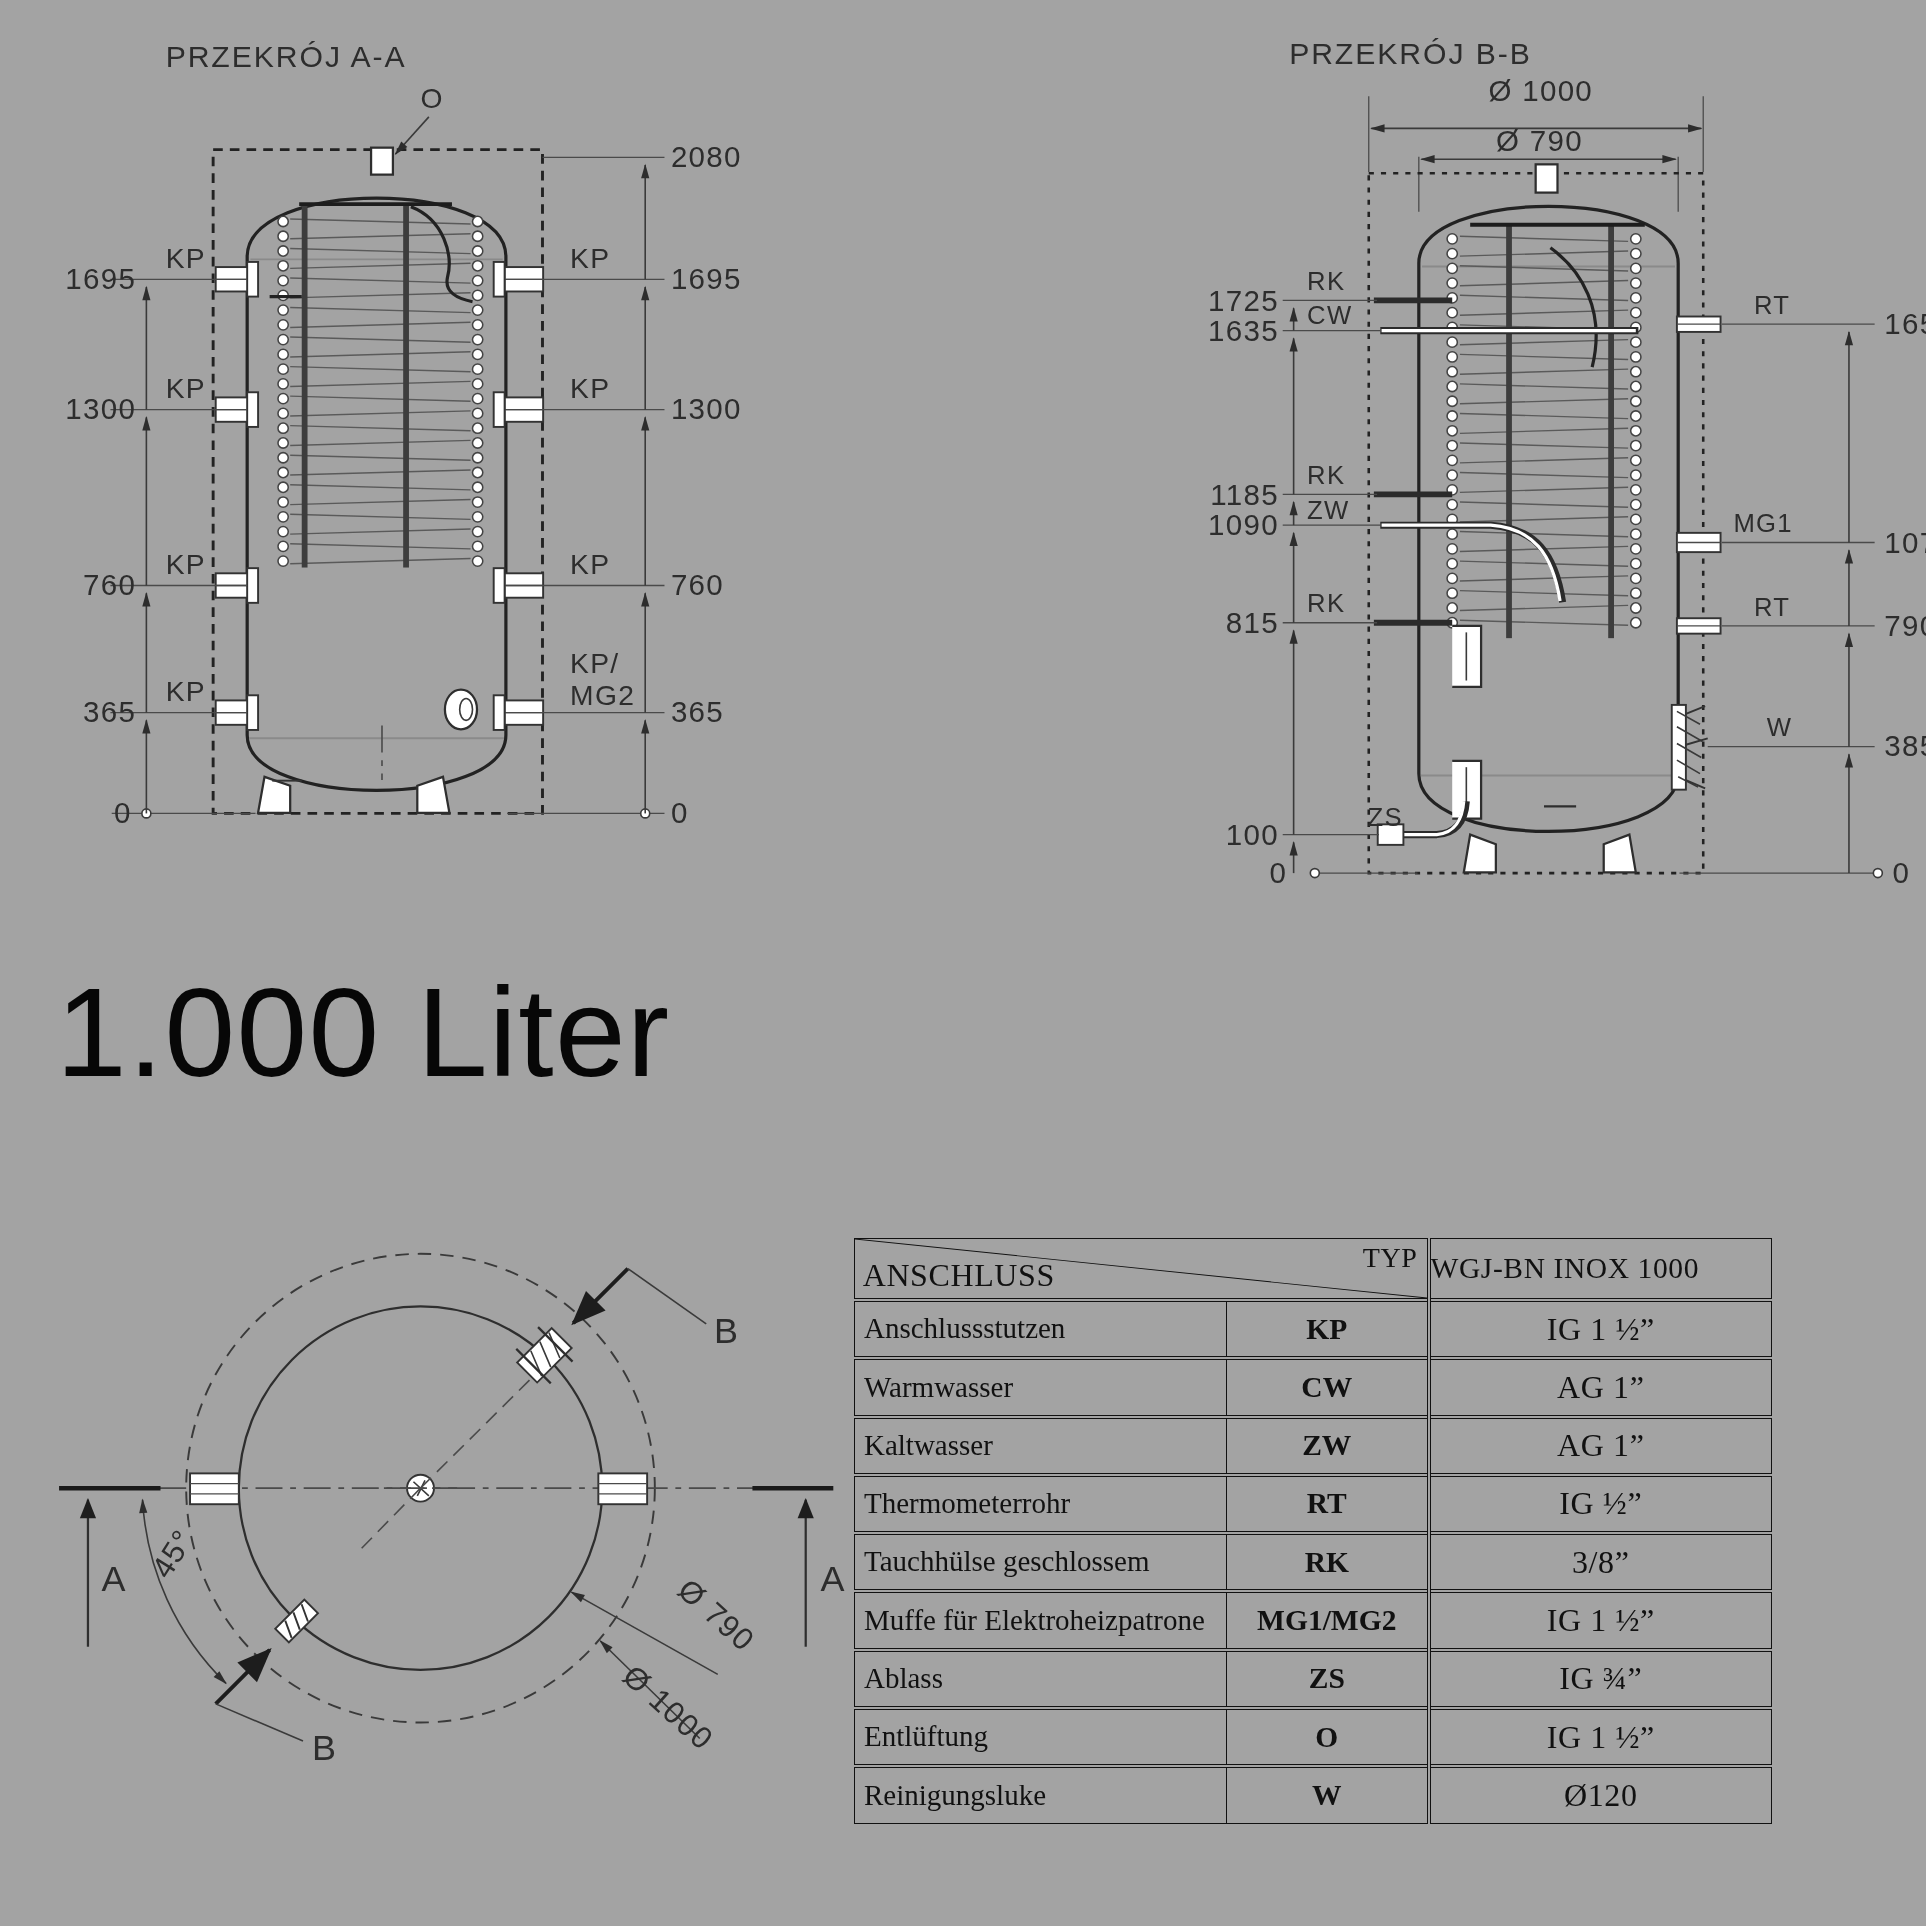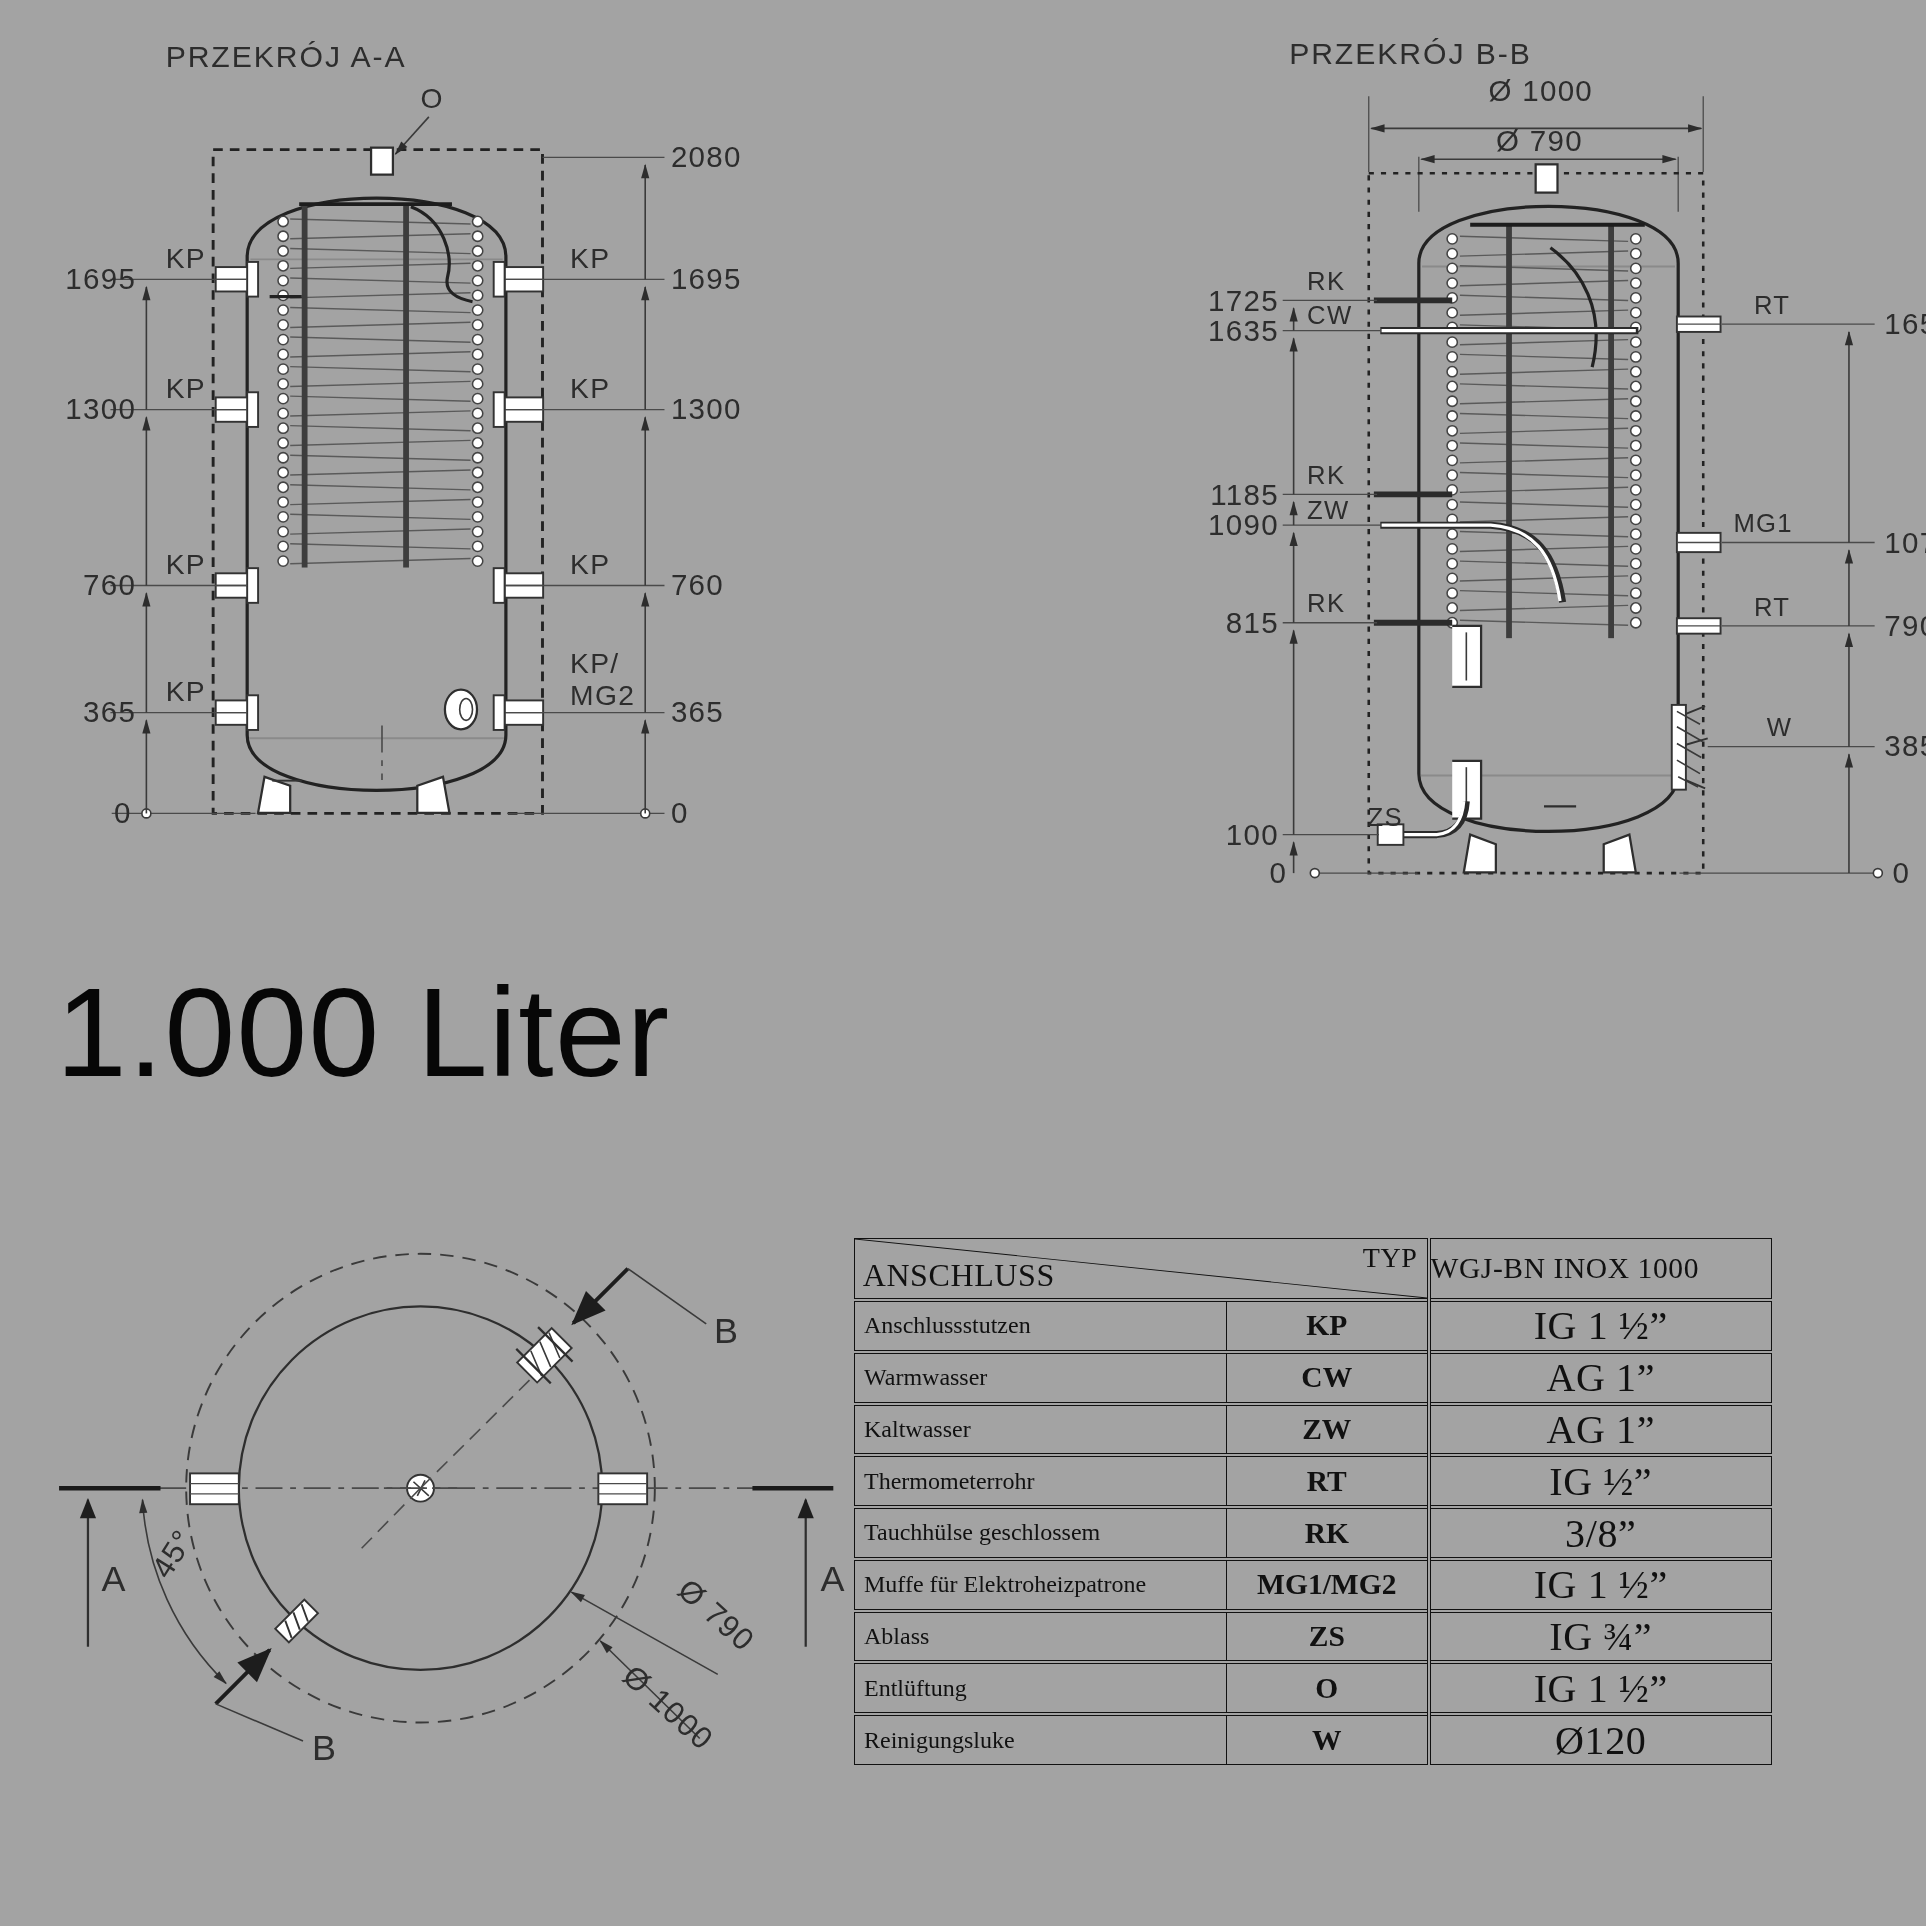--- a/index.html
+++ b/index.html
@@ -44,23 +44,23 @@
           font-family:"Liberation Sans",sans-serif;font-weight:400;letter-spacing:1.3px;line-height:1;}
 
   
   .conn{position:absolute;left:854px;top:1238px;width:918px;border-collapse:collapse;
         table-layout:fixed;font-family:"Liberation Serif",serif;color:#111;}
   .conn td,.conn th{border-top:4.5px double #111;padding:0;font-weight:normal;}
   .conn .hd{height:59px;position:relative;border-top:1.9px solid #111;}
   .conn th.c3,.conn td.c3{border-left:4.5px double #111;}
   .conn td.c2{border-left:1.9px solid #111;}
   .conn{border:1.9px solid #111;}
-  .conn .name{font-size:24px;text-align:left;padding:8.3px 5.1px 8.3px 9px;line-height:1.3;}
+  .conn .name{font-size:29px;text-align:left;padding:8.3px 5.1px 8.3px 9px;line-height:1.3;}
   .conn .code{font-size:29.5px;font-weight:bold;text-align:center;}
-  .conn .size{font-size:40px;text-align:center;letter-spacing:0.6px;}
+  .conn .size{font-size:32px;text-align:center;letter-spacing:0.6px;}
   .typ{position:absolute;top:2.6px;right:9px;font-size:28px;letter-spacing:0.6px;}
   .ansch{position:absolute;bottom:3.9px;left:7.7px;font-size:32px;letter-spacing:0.6px;}
   .model{font-size:29.5px;font-weight:bold;text-align:left;letter-spacing:0.6px;}
   .diag{position:absolute;left:0;top:0;width:100%;height:100%;}
   .diag line{stroke:#111;stroke-width:1.1;}
 </style>
 </head>
 <body>
 
 <div class="canvas">

